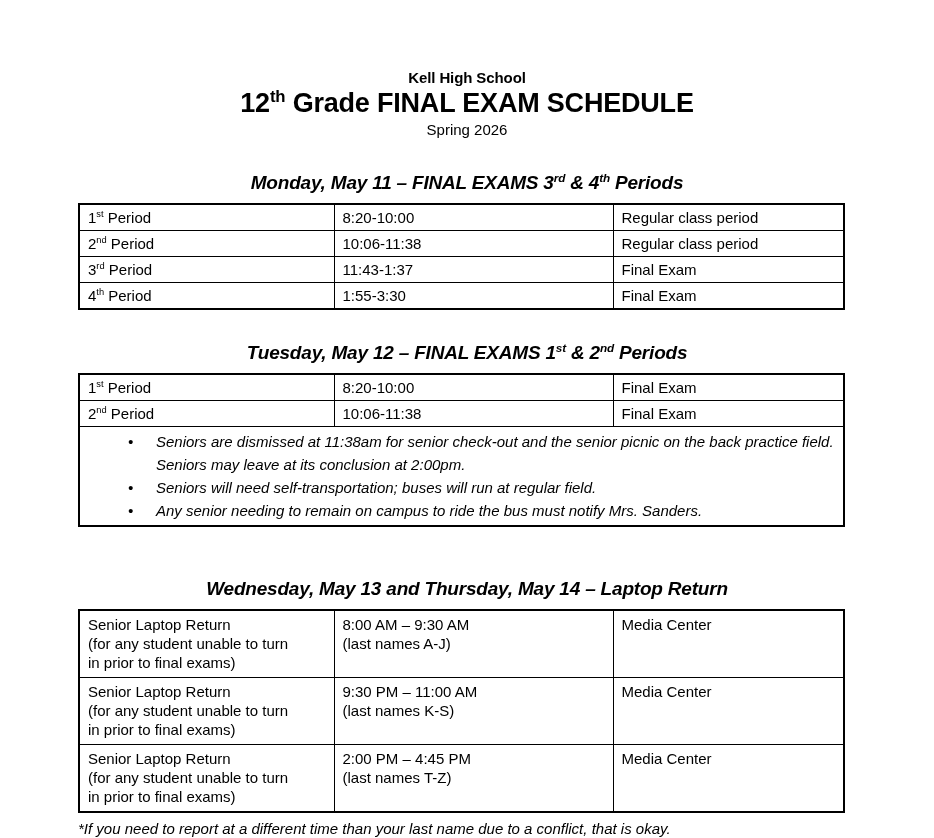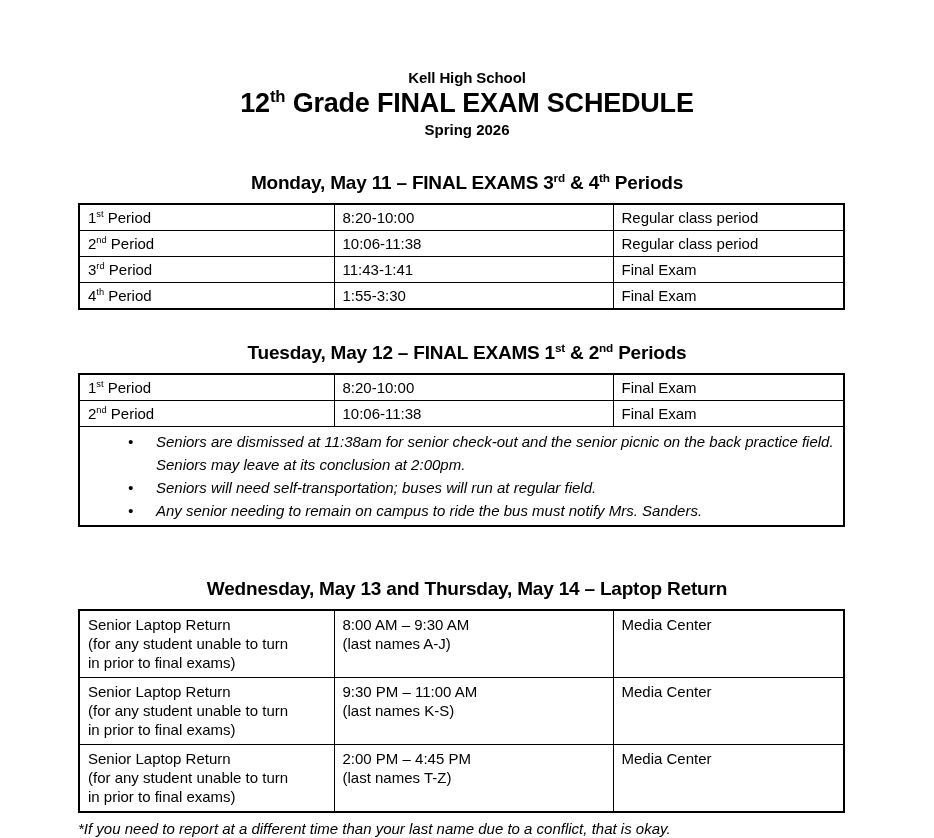--- a/index.html
+++ b/index.html
@@ -37,35 +37,36 @@
   }
   .doc-title {
     font-size: 27px;
     font-weight: bold;
     line-height: 29px;
     letter-spacing: -0.2px;
     margin-top: 1px;
   }
   .doc-term {
     font-size: 15px;
-    font-weight: bold;
+    font-weight: normal;
     line-height: 20px;
     margin-top: 2px;
   }
   sup {
     font-size: 0.62em;
     vertical-align: super;
     line-height: 0;
   }
 
   
   .section-heading {
     text-align: center;
     font-size: 19px;
     font-weight: bold;
+    font-style: italic;
     line-height: 24px;
     letter-spacing: -0.2px;
     white-space: nowrap;
   }
   .sec-monday   { margin-top: 31px; }
   .sec-tuesday  { margin-top: 31px; }
   .sec-wednesday{ margin-top: 50px; }
 
   
   table.sched {
@@ -158,21 +159,21 @@
         <td>8:20-10:00</td>
         <td>Regular class period</td>
       </tr>
       <tr>
         <td><span>2</span><sup>nd</sup><span> Period</span></td>
         <td>10:06-11:38</td>
         <td>Regular class period</td>
       </tr>
       <tr>
         <td><span>3</span><sup>rd</sup><span> Period</span></td>
-        <td>11:43-1:41</td>
+        <td>11:43-1:37</td>
         <td>Final Exam</td>
       </tr>
       <tr>
         <td><span>4</span><sup>th</sup><span> Period</span></td>
         <td>1:55-3:30</td>
         <td>Final Exam</td>
       </tr>
     </tbody>
   </table>
 

